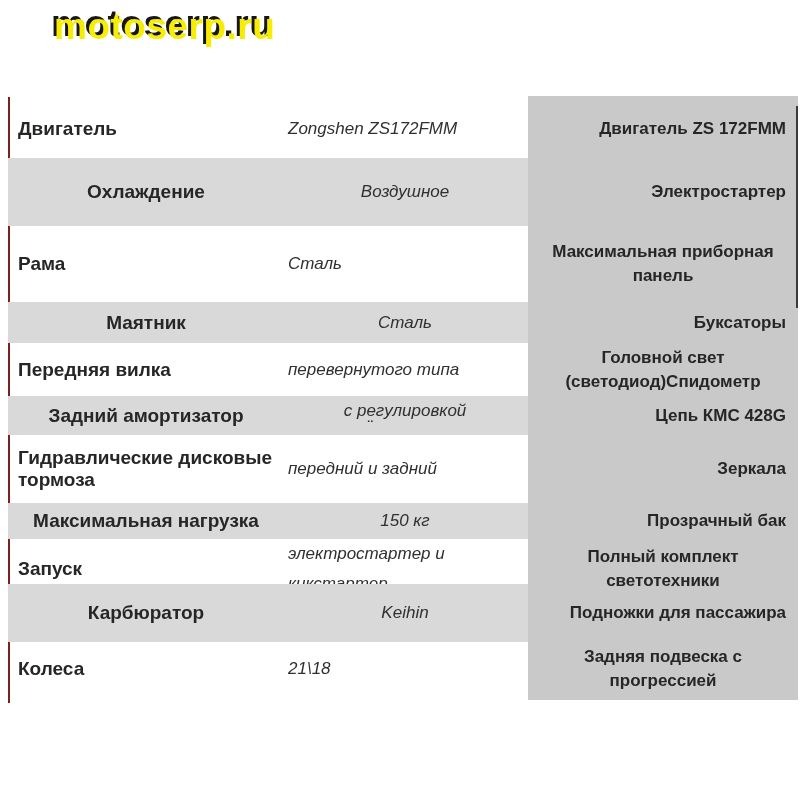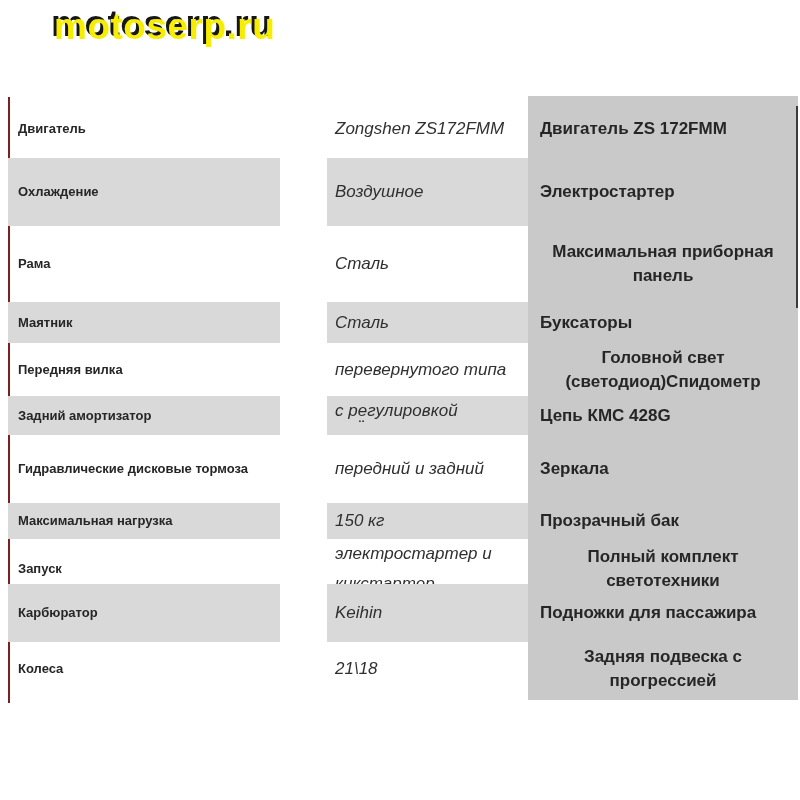--- a/index.html
+++ b/index.html
@@ -60,57 +60,57 @@
     height: 202px;
     background: var(--scrollbar, #3b3b3b);
   }
   .row {
     display: grid;
     grid-template-columns: 272px 248px 270px;
     align-items: center;
   }
   .row.striped .c1, .row.striped .c2 {
     background: var(--stripe, #d9d9d9);
+    justify-content: center;
   }
   .cell {
     height: 100%;
     display: flex;
     align-items: center;
     box-sizing: border-box;
   }
   .c1 {
     padding-left: 10px;
     padding-right: 6px;
     font-weight: 700;
-    font-size: 13px;
+    font-size: 19px;
     line-height: 22px;
     color: var(--label-text, #262626);
   }
   .c2 {
     padding-left: 8px;
     padding-right: 6px;
     font-style: italic;
     font-size: 17px;
     line-height: 30px;
     color: var(--value-text, #303030);
-    margin-left: 47px;
   }
   .c2.tight { line-height: 19px; }
   .c2 .cut {
     display: block;
     font-weight: 700;
     font-style: normal;
     font-size: 15px;
     line-height: 11px;
     margin-left: 24px;
     letter-spacing: 2px;
     color: var(--label-text, #262626);
   }
   .c3 {
-    justify-content: flex-start;
+    justify-content: flex-end;
     text-align: center;
     padding: 0 12px;
     font-weight: 700;
     font-size: 17px;
     line-height: 24px;
     color: var(--feature-text, #262626);
     background: transparent;
   }
 </style>
 </head>

